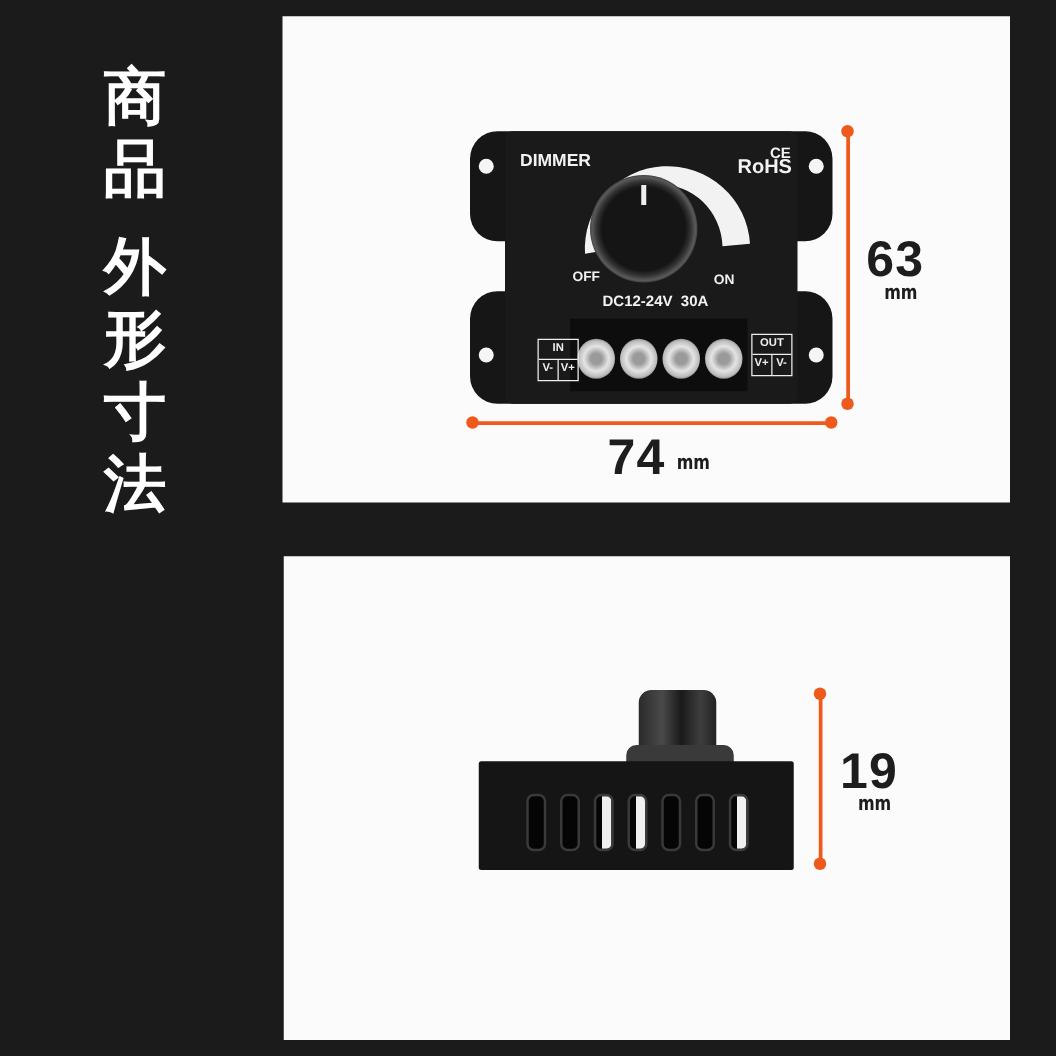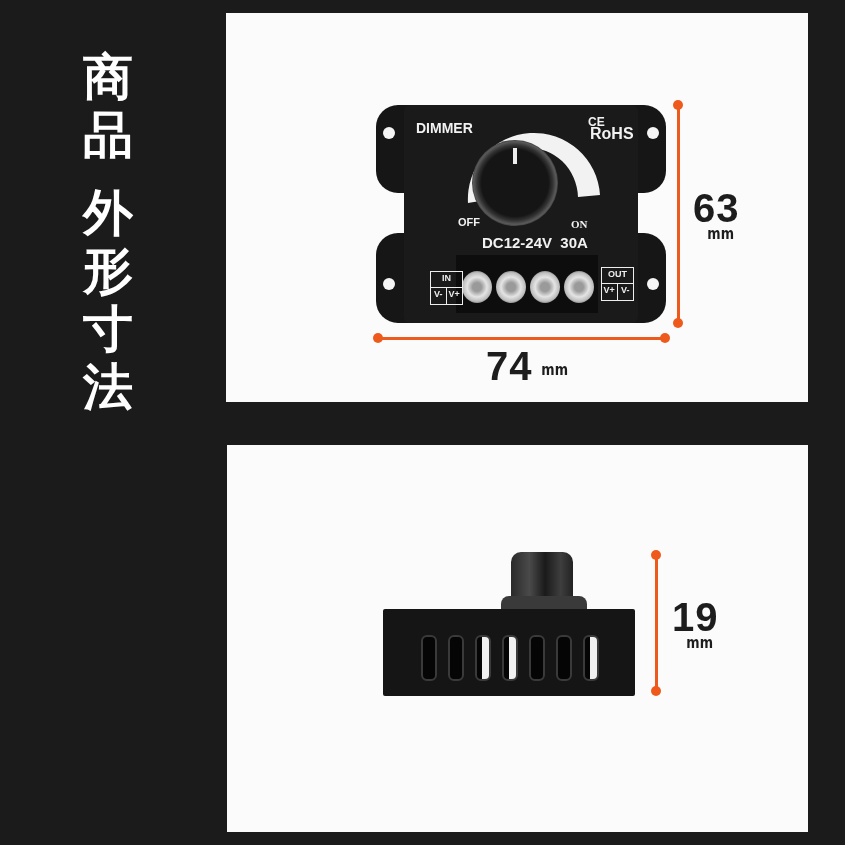--- a/index.html
+++ b/index.html
@@ -54,33 +54,33 @@
 <div class="dimmer">
   <div class="flange" style="left:0;top:0;width:290px;height:88px;"></div>
   <div class="flange" style="left:0;top:128px;width:290px;height:90px;"></div>
   <div class="hole" style="left:7px;top:22px;"></div>
   <div class="hole" style="left:271px;top:22px;"></div>
   <div class="hole" style="left:7px;top:173px;"></div>
   <div class="hole" style="left:271px;top:173px;"></div>
   <div class="body"></div>
 
   <div class="lbl" style="left:40px;top:15px;font-size:14px;">DIMMER</div>
-  <div class="lbl" style="left:212px;top:10px;font-size:12px;">CE</div>
+  <div class="lbl" style="left:240px;top:10px;font-size:12px;">CE</div>
   <div class="lbl" style="left:214px;top:20px;font-size:16px;">RoHS</div>
 
   <svg class="arc" style="left:86px;top:20px;" width="150" height="80" viewBox="0 0 150 80">
     <path d="M6 78 A66 66 0 0 1 138 70 L116 72 A44 46 0 0 0 18 76 Z" fill="#f2f2f2"></path>
   </svg>
   <div class="knob">
     <div class="knob-mark"></div>
   </div>
 
   <div class="lbl" style="left:82px;top:111px;font-size:11px;">OFF</div>
-  <div class="lbl" style="left:195px;top:113px;font-size:11px;font-family:Liberation Serif, serif;">ON</div>
-  <div class="lbl" style="left:106px;top:129px;font-size:15px;white-space:pre;">DC12-24V  30A</div>
+  <div class="lbl" style="left:195px;top:113px;font-size:11px;">ON</div>
+  <div class="lbl" style="left:106px;top:129px;font-size:12px;white-space:pre;">DC12-24V  30A</div>
 
   <div class="terminal-block">
     <div class="screw" style="left:6px;"></div>
     <div class="screw" style="left:40px;"></div>
     <div class="screw" style="left:74px;"></div>
     <div class="screw" style="left:108px;"></div>
   </div>
 
   <div class="io-box" style="left:36px;top:166px;width:31px;height:32px;margin-left:18px;">
     <span class="h">IN</span>

